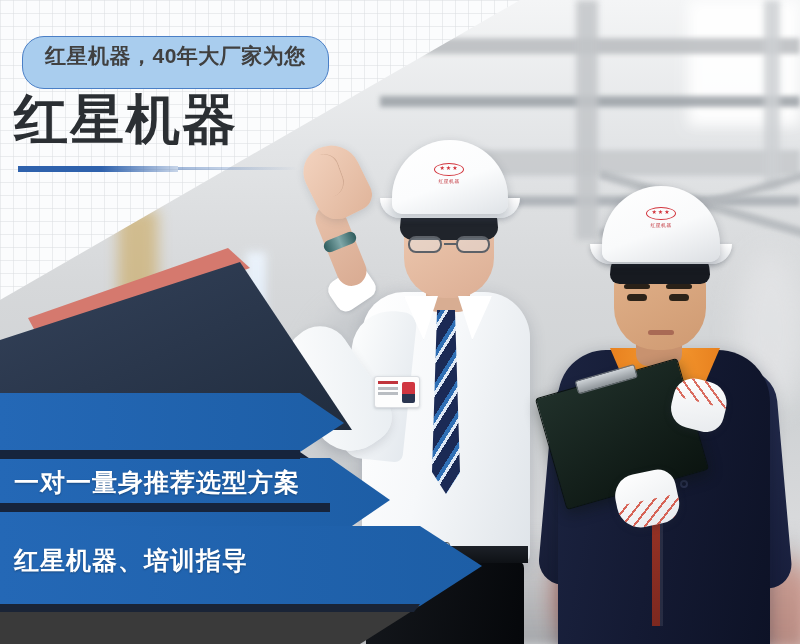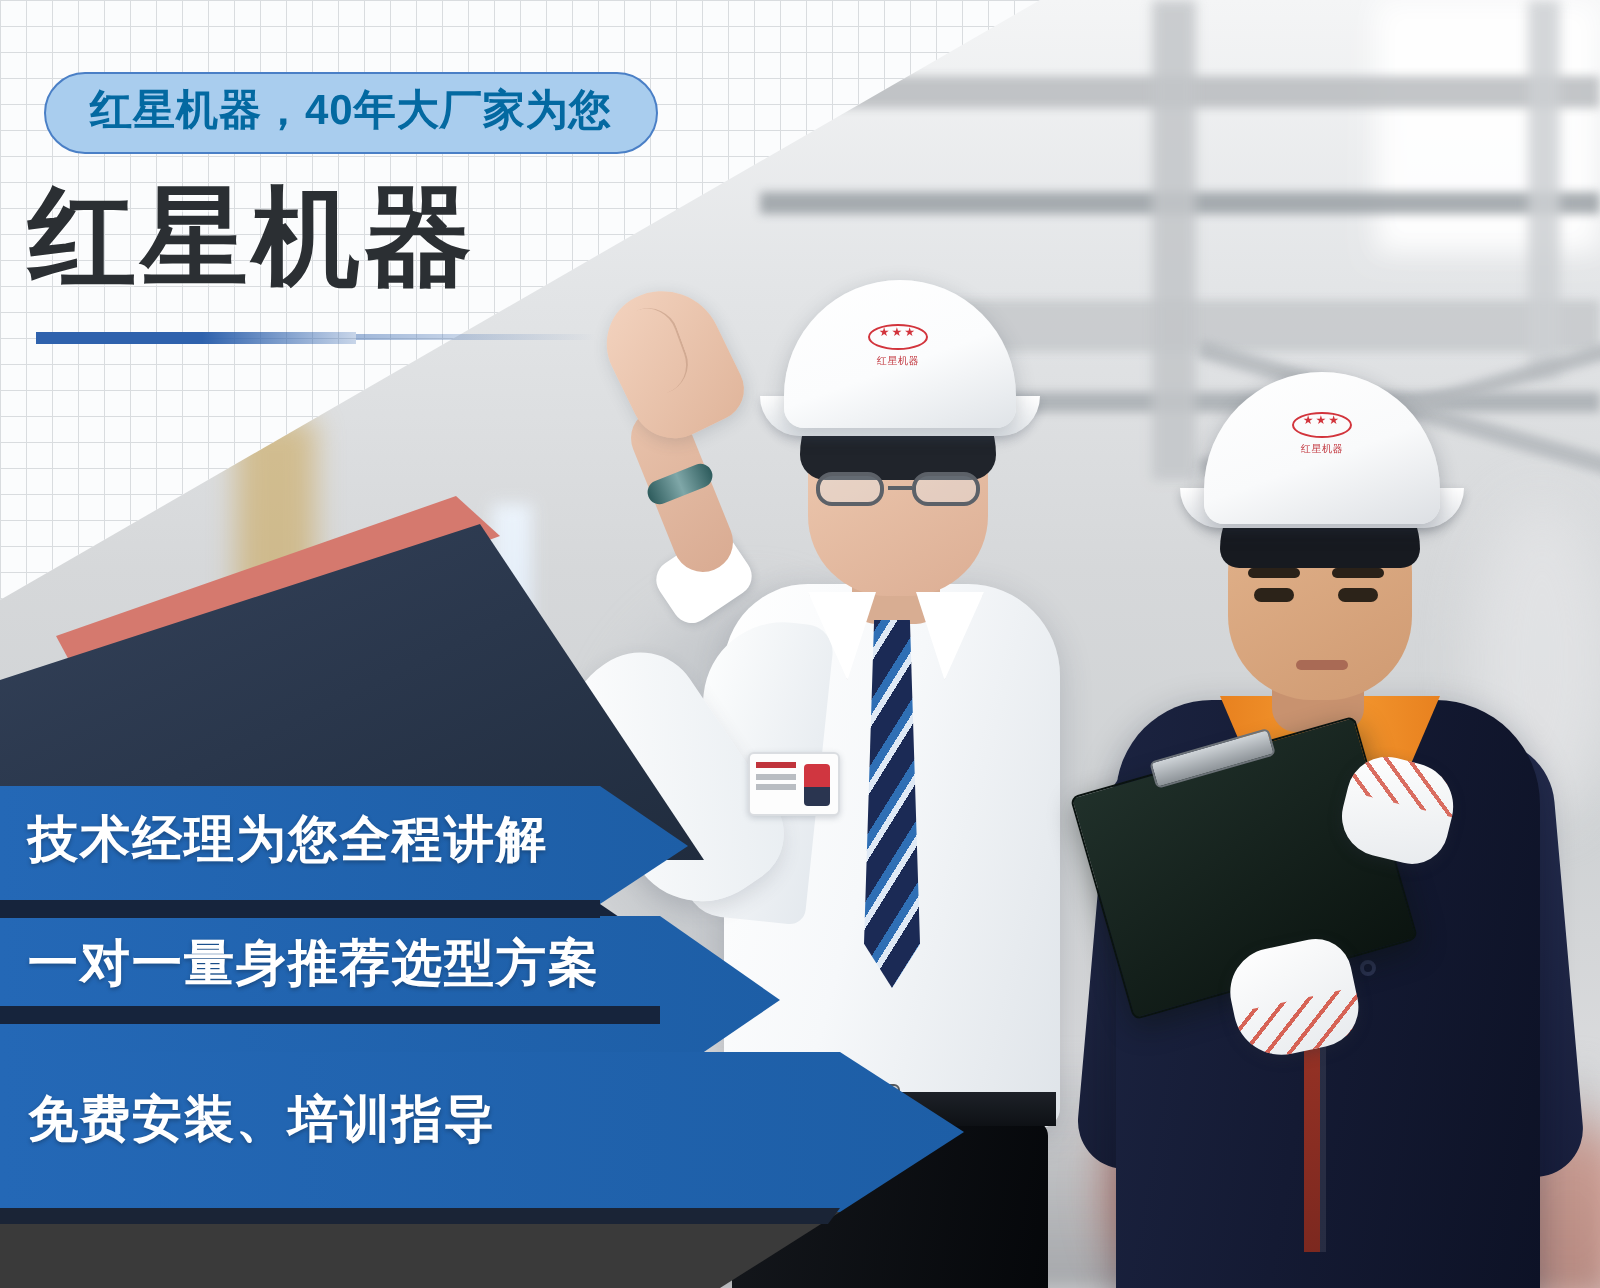--- a/index.html
+++ b/index.html
@@ -319,25 +319,25 @@
     border-radius:50%; border:2px solid #2b3352;
   }
 
   
   .gfx{ position:absolute; inset:0; pointer-events:none; }
   .gfx svg{ display:block; }
 
   
   .tagline{
     position:absolute; left:22px; top:36px;
-    padding:8px 22px 10px;
+    padding:8px 22px 22px;
     border:1.5px solid #4a7fc6;
     border-radius:22px;
     background:#a9cdee;
-    color:#0369a1;
+    color:#404040;
     font-size:21px; font-weight:700; line-height:1;
     letter-spacing:.5px;
     white-space:nowrap;
   }
   .headline{
     position:absolute; left:14px; top:92px;
     font-size:54px; font-weight:800; line-height:1;
     color:#2b2f33; letter-spacing:2px;
     text-shadow:0 1px 0 rgba(255,255,255,.5);
   }
@@ -495,17 +495,16 @@
     </svg>
   </div>
 
   <div class="tagline">红星机器，40年大厂家为您</div>
 
   <div class="headline">红星机器</div>
 
   <div class="rule"></div>
   <div class="rule2"></div>
 
-  <div class="bar-label bl1">技术经理为您全程讲解</div>
   <div class="bar-label bl2">一对一量身推荐选型方案</div>
-  <div class="bar-label bl3">免费安装、培训指导</div>
+  <div class="bar-label bl3">红星机器、培训指导</div>
 
 </div>
 
 </body></html>

